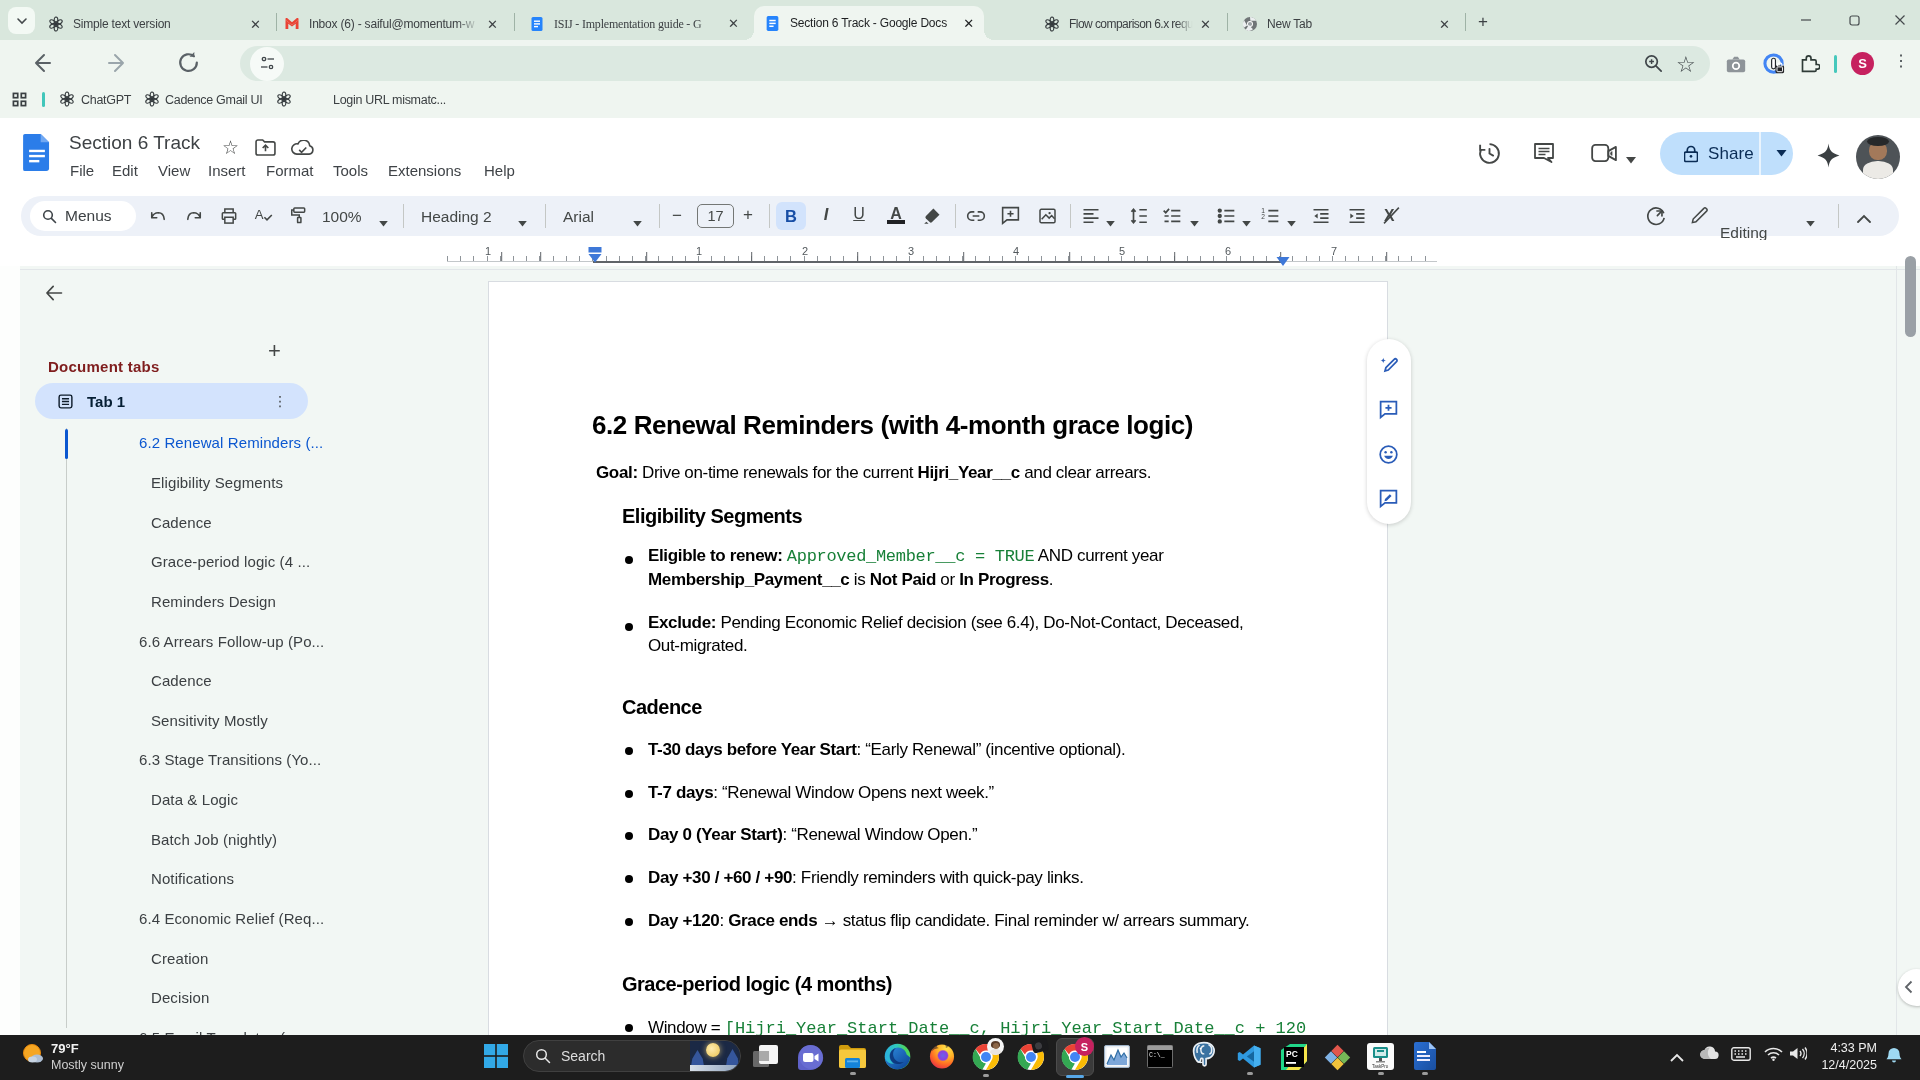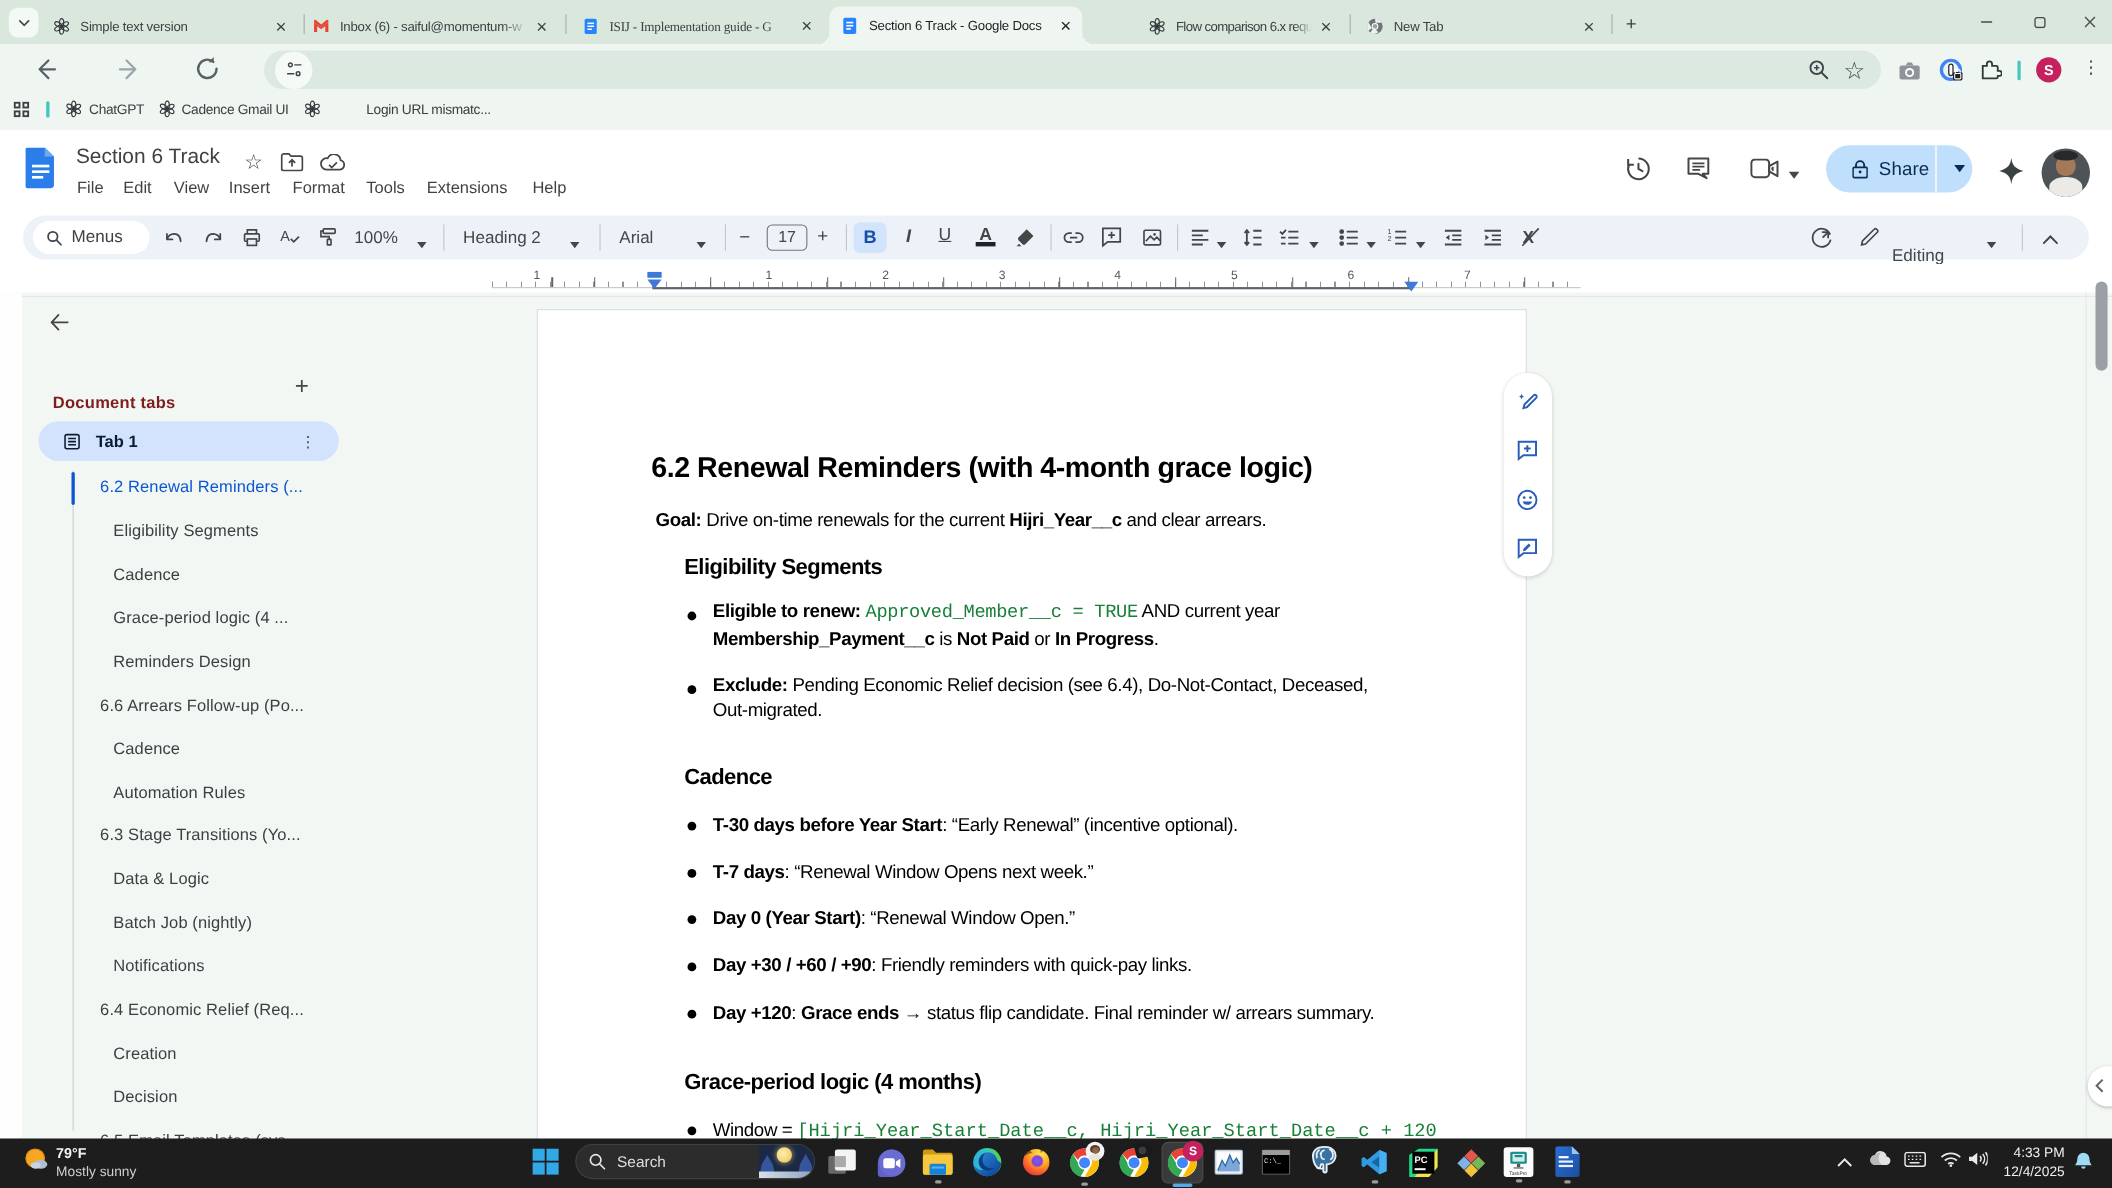--- a/index.html
+++ b/index.html
@@ -39,21 +39,21 @@
   .tsep { position:absolute; top:204px; width:1px; height:24px; background:#c4c7c5; }
 
   
   #ruler { left:0; top:240px; width:1920px; height:26px; background:#ffffff; }
   .rnum { position:absolute; font-size:11px; color:#52585c; }
 
   
   #content { left:0; top:266px; width:1920px; height:769px; background:#f2f7f4; }
   #vruler { left:0; top:266px; width:20px; height:769px; background:#fdfefd; }
   #sidebar { left:20px; top:266px; width:447px; height:769px; }
-  .oitem { position:absolute; font-size:15px; letter-spacing:0.1px; color:#3c4043; white-space:nowrap; }
+  .oitem { position:absolute; font-size:15px; letter-spacing:0.1px; color:#3c4043; white-space:nowrap;margin-left:48px; }
   #page { left:488px; top:281px; width:900px; height:760px; background:#ffffff; border:1px solid #d8dce1; }
 
   
   .doc { position:absolute; color:#000; }
   .code { font-family:"Liberation Mono", monospace; color:#188038; letter-spacing:-0.25px; }
   b.sb { font-weight:bold; }
   .bullet { position:absolute; width:8px; height:8px; border-radius:50%; background:#000; }
 
   
   #taskbar { left:0; top:1035px; width:1920px; height:45px; background:#1d1d1d; display:flex; align-items:center; }
@@ -495,21 +495,21 @@
 </div>
 <div class="abs" style="left:66px; top:428px; width:1px; height:600px; background:#c8cdc9;"></div>
 <div class="abs" style="left:65px; top:429px; width:3px; height:30px; background:#0b57d0; border-radius:2px;"></div>
 <div class="oitem" style="left:91px; top:434px; color:#0b57d0;">6.2 Renewal Reminders (...</div>
 <div class="oitem" style="left:103px; top:474px;">Eligibility Segments</div>
 <div class="oitem" style="left:103px; top:514px;">Cadence</div>
 <div class="oitem" style="left:103px; top:553px;">Grace-period logic (4 ...</div>
 <div class="oitem" style="left:103px; top:593px;">Reminders Design</div>
 <div class="oitem" style="left:91px; top:633px;">6.6 Arrears Follow-up (Po...</div>
 <div class="oitem" style="left:103px; top:672px;">Cadence</div>
-<div class="oitem" style="left:103px; top:712px;">Automation Rules</div>
+<div class="oitem" style="left:103px; top:712px;">Sensitivity Mostly</div>
 <div class="oitem" style="left:91px; top:751px;">6.3 Stage Transitions (Yo...</div>
 <div class="oitem" style="left:103px; top:791px;">Data &amp; Logic</div>
 <div class="oitem" style="left:103px; top:831px;">Batch Job (nightly)</div>
 <div class="oitem" style="left:103px; top:870px;">Notifications</div>
 <div class="oitem" style="left:91px; top:910px;">6.4 Economic Relief (Req...</div>
 <div class="oitem" style="left:103px; top:950px;">Creation</div>
 <div class="oitem" style="left:103px; top:989px;">Decision</div>
 <div class="oitem" style="left:91px; top:1029px;">6.5 Email Templates (sys...</div>
 
 <div id="page" class="abs"></div>

